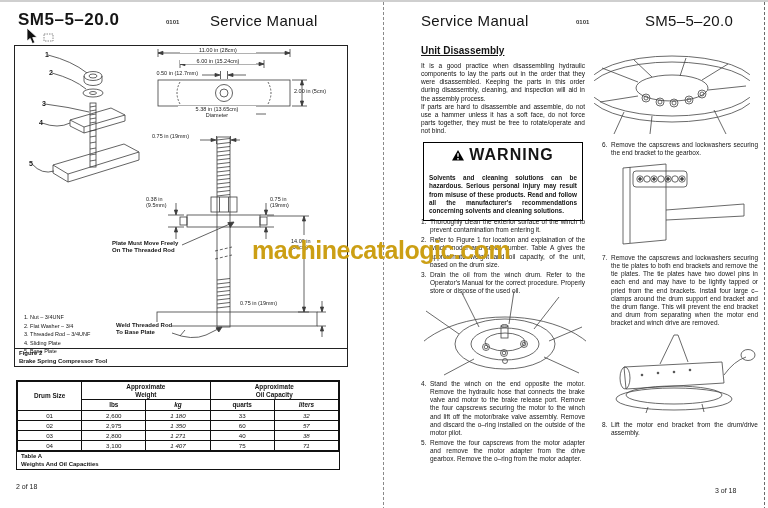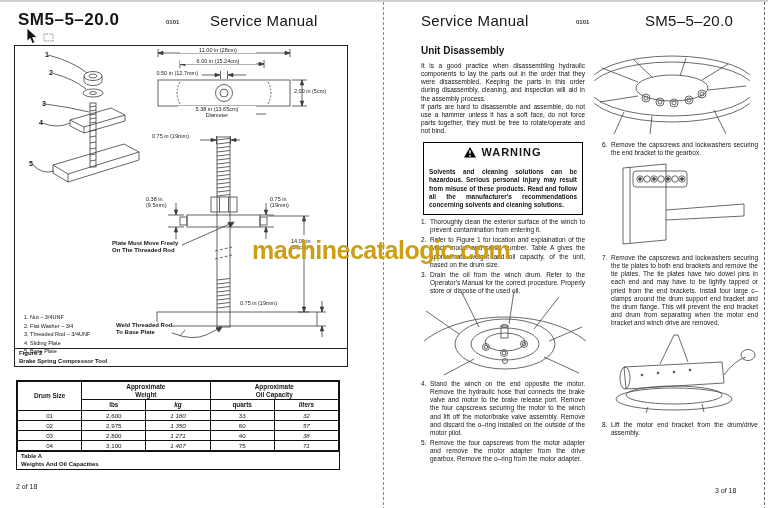--- a/index.html
+++ b/index.html
@@ -29,21 +29,21 @@
   td.ital{font-style:italic;}
   .tbl-caption{border-top:1px solid #111;padding:1px 4px;font-size:6px;font-weight:bold;line-height:1.25;}
   
   .sect{font-size:10px;font-weight:bold;}
   .body{font-size:6.5px;line-height:1.25;text-align:justify;color:#111;}
   .step{display:flex;margin-bottom:2px;}
   .step .n{width:9px;flex:none;font-size:6.5px;}
   .step .t{flex:1;font-size:6.5px;line-height:1.25;text-align:justify;}
   .warn{border:1.8px solid #000;padding:3px 5px 4px 5px;background:#fff;}
   .warn-title{display:flex;justify-content:center;align-items:center;gap:5px;
-              font-size:11px;font-weight:bold;letter-spacing:1px;margin-bottom:10px;}
+              font-size:16px;font-weight:bold;letter-spacing:1px;margin-bottom:10px;}
   .warn-body{font-size:6.4px;font-weight:bold;line-height:1.3;text-align:justify;}
   .foot{font-size:7px;color:#222;}
   
   .divider{border-left:1.2px dashed #8a8a8a;width:0;}
   .watermark{font-size:25px;font-weight:bold;letter-spacing:-0.5px;z-index:50;white-space:nowrap;}
   svg{display:block;}
 </style>
 </head>
 <body>
 
@@ -320,21 +320,21 @@
 
   <div class="abs foot" style="left:16px;top:481px;">2 of 18</div>
 
   <div class="abs divider" style="left:383px;top:0;height:508px;"></div>
   <div class="abs divider" style="left:764px;top:0;height:508px;border-left-color:#6a6a6a;"></div>
 
   <div class="abs h-mid" style="left:421px;top:10px;">Service Manual</div>
   <div class="abs h-rev" style="left:576px;top:17px;">0101</div>
   <div class="abs h-mid" style="left:645px;top:10px;">SM5–5–20.0</div>
 
-  <div class="abs sect" style="left:421px;top:43px;">Unit Disassembly</div>
+  <div class="abs sect" style="left:421px;top:43px;text-decoration:underline;">Unit Disassembly</div>
 
   <div class="abs body" style="left:421px;top:60px;width:164px;">It is a good practice when disassembling hydraulic components to lay the parts out in the order that they were disassembled.  Keeping the parts in this order during disassembly, cleaning, and inspection will aid in the assembly process.</div>
   <div class="abs body" style="left:421px;top:101px;width:164px;">If parts are hard to disassemble and assemble, do not use a hammer unless it has a soft face, do not force parts together, they must be free to rotate/operate and not bind.</div>
 
   <div class="abs warn" style="left:423px;top:140px;width:148px;">
     <div class="warn-title">
       <svg width="12" height="11" viewBox="0 0 12 11">
         <polygon points="6,0 12,10.5 0,10.5" fill="#000"></polygon>
         <line x1="6" y1="3.2" x2="6" y2="6.8" stroke="#fff" stroke-width="1.4"></line>
         <circle cx="6" cy="8.8" r="0.9" fill="#fff"></circle>

